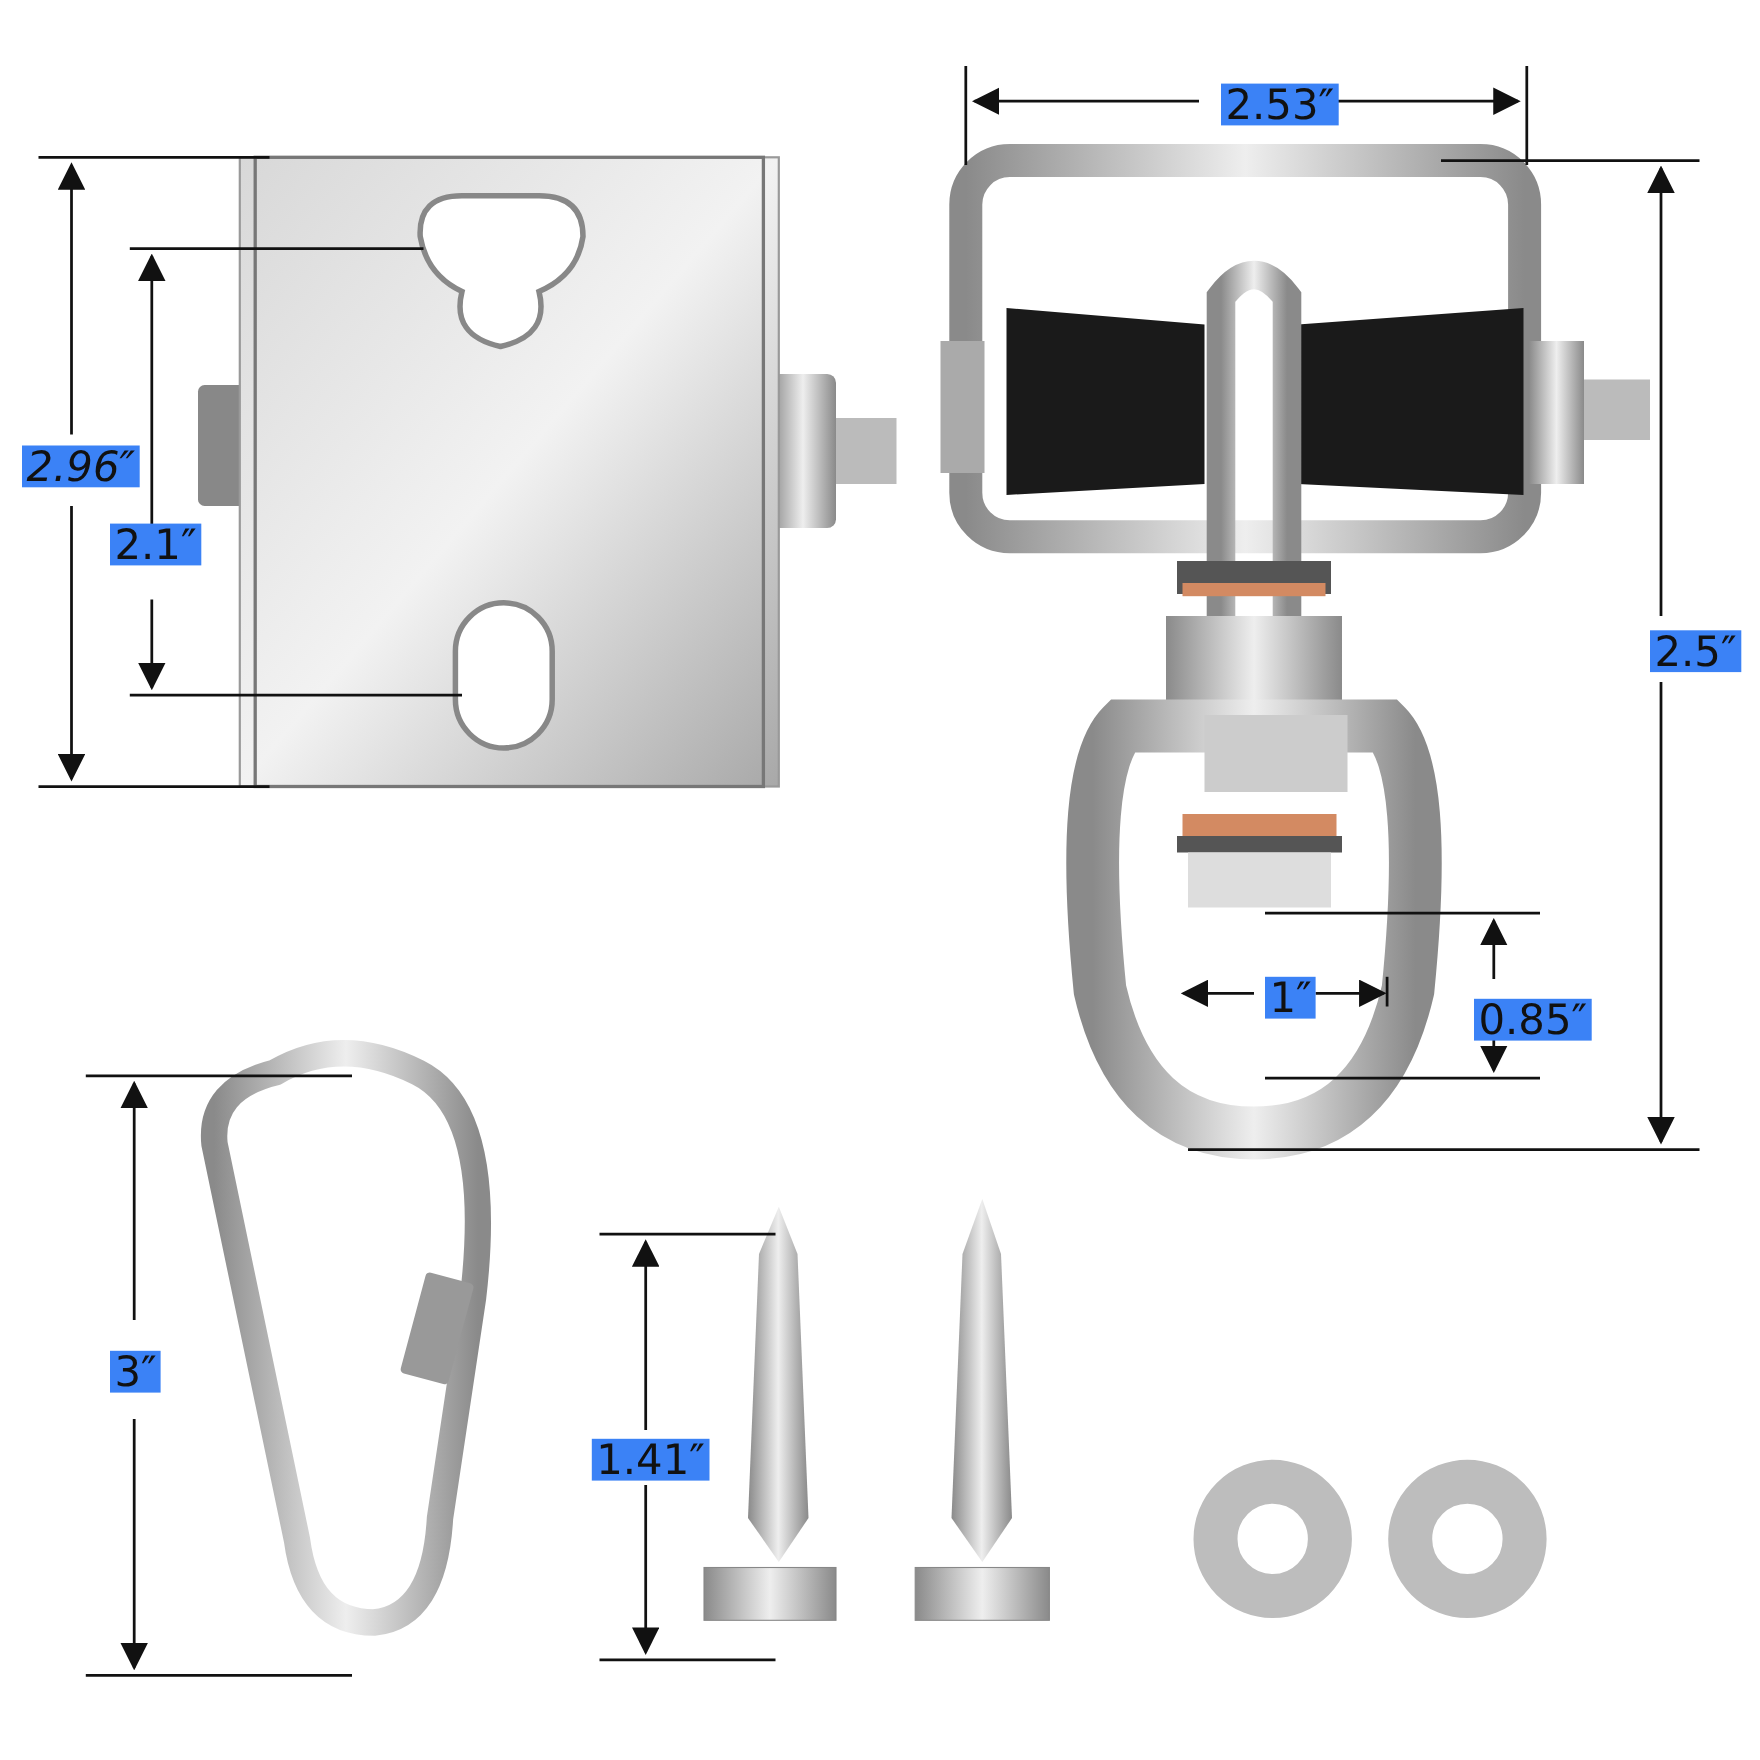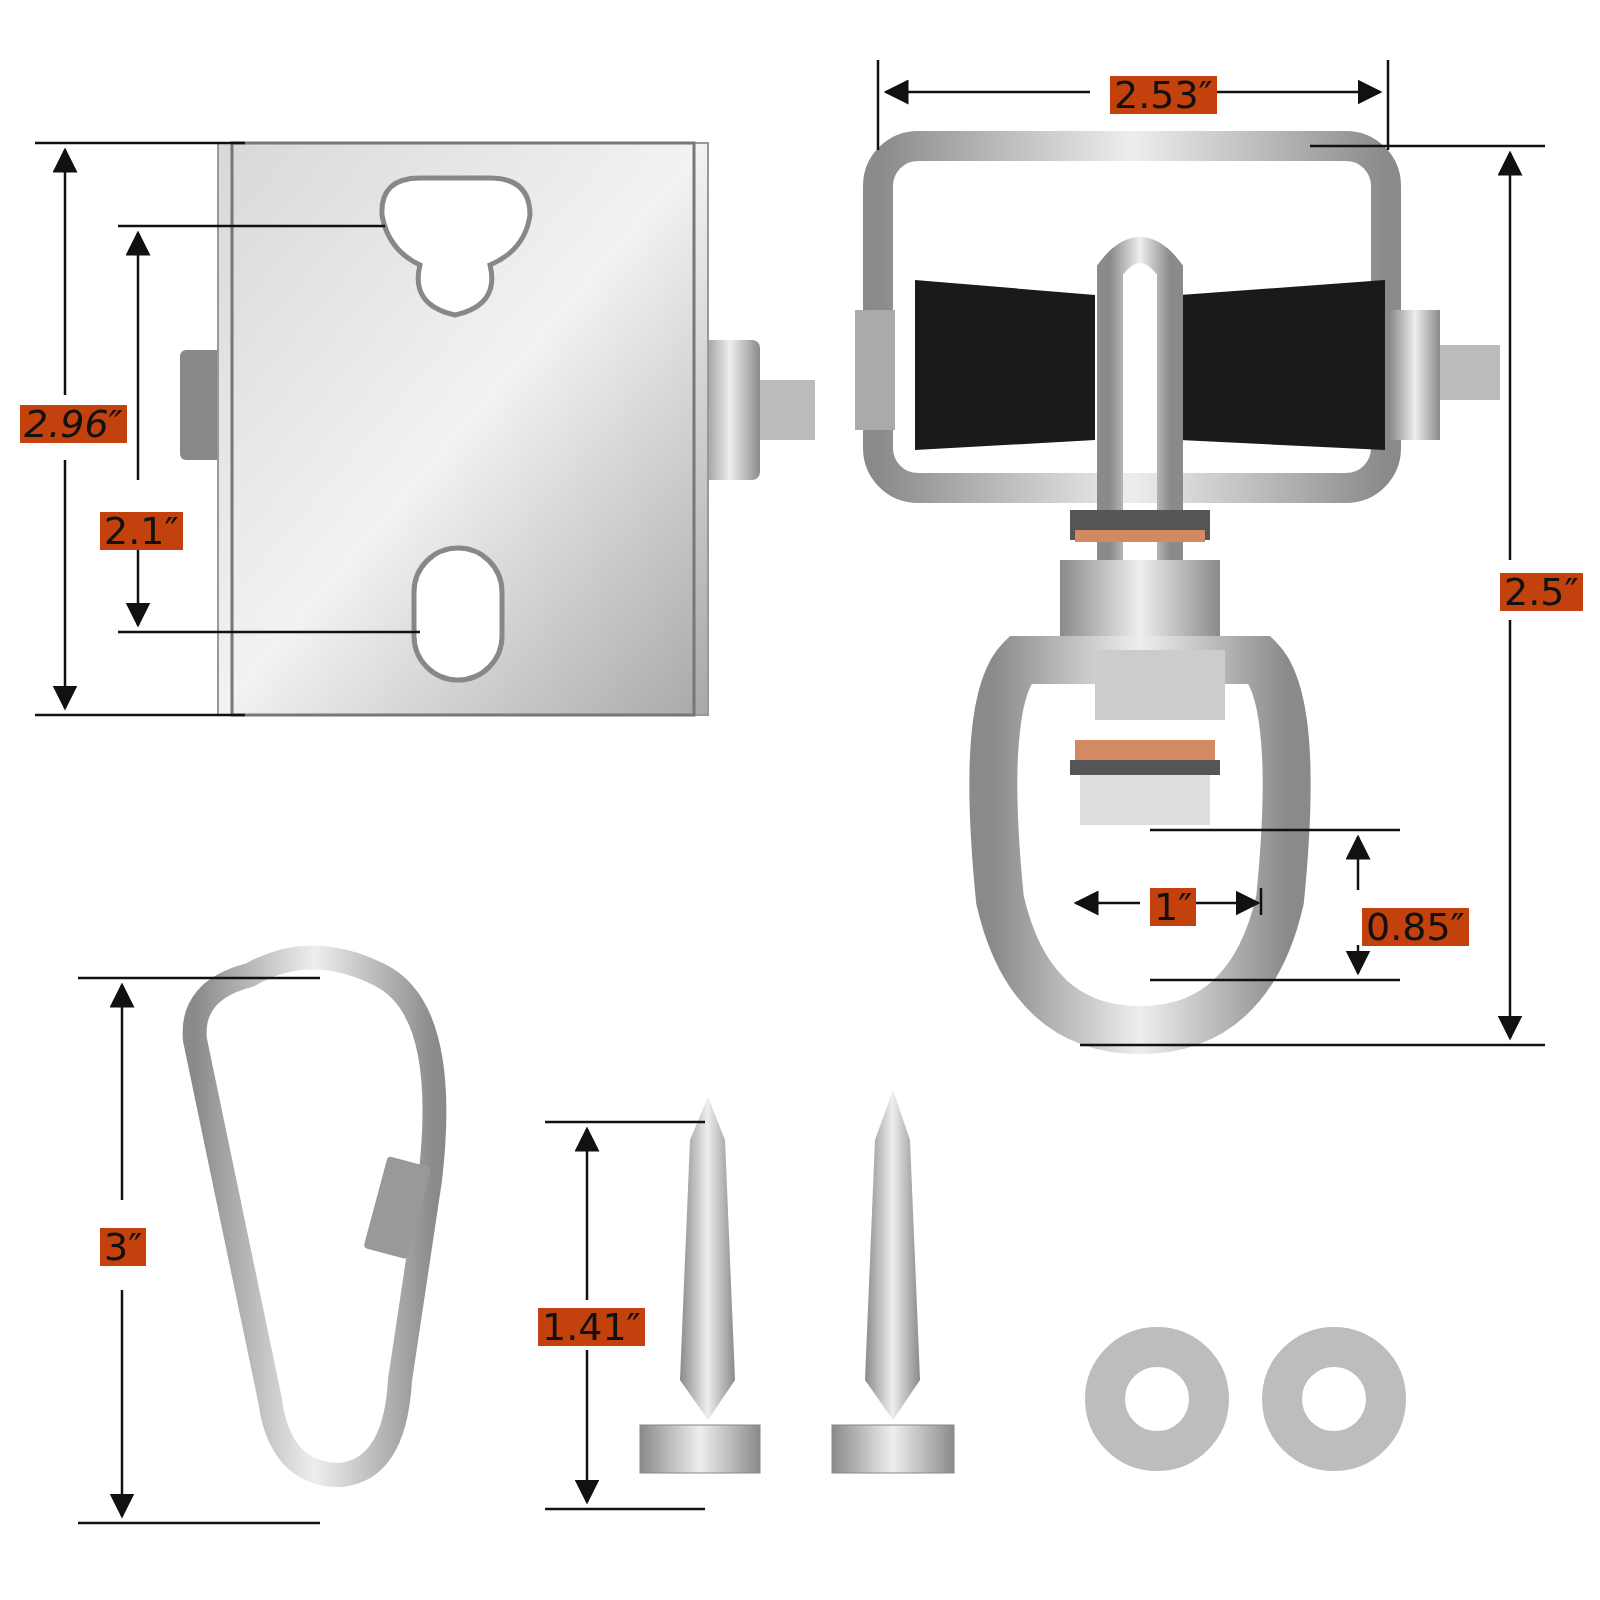--- a/index.html
+++ b/index.html
@@ -1,17 +1,17 @@
 <!DOCTYPE html>
 <html><head>
 <meta charset="utf-8">
 <style>
   html,body{margin:0;padding:0;background:#fff;}
   #canvas{position:relative;width:1600px;height:1600px;background:#fff;overflow:hidden;font-family:"DejaVu Sans",sans-serif;}
-  .lbl{position:absolute;font-size:38px;color:#111;background:#c2410c;padding:0 4px;line-height:1;white-space:nowrap;}
+  .lbl{position:absolute;font-size:38px;color:#111;background:#3b82f6;padding:0 4px;line-height:1;white-space:nowrap;}
   svg{position:absolute;left:0;top:0;}
 </style>
 </head>
 <body>
 
 <div id="canvas">
 <svg width="1600" height="1600" viewBox="0 0 1600 1600">
   <defs>
     <linearGradient id="plate" x1="0" y1="0" x2="1" y2="1">
       <stop offset="0" stop-color="#d8d8d8"></stop>
@@ -104,20 +104,20 @@
     <line x1="122" y1="1200" x2="122" y2="985" marker-end="url(#ar)"></line>
         <line x1="122" y1="1290" x2="122" y2="1516" marker-end="url(#ar)"></line>
     <line x1="545" y1="1122" x2="705" y2="1122"></line>
         <line x1="545" y1="1509" x2="705" y2="1509"></line>
     <line x1="587" y1="1300" x2="587" y2="1129" marker-end="url(#ar)"></line>
         <line x1="587" y1="1350" x2="587" y2="1502" marker-end="url(#ar)"></line>
   </g>
 </svg>
 
 <div class="lbl" style="left:20px;top:405px;font-style:italic;">2.96″</div>
-<div class="lbl" style="left:100px;top:512px;text-align:center;">2.1″</div>
+<div class="lbl" style="left:100px;top:476px;text-align:center;">2.1″</div>
 <div class="lbl" style="left:1110px;top:76px;">2.53″</div>
 <div class="lbl" style="left:1500px;top:573px;">2.5″</div>
 <div class="lbl" style="left:1150px;top:888px;">1″</div>
-<div class="lbl" style="left:1340px;top:908px;margin-left:22px;">0.85″</div>
+<div class="lbl" style="left:1340px;top:908px;">0.85″</div>
 <div class="lbl" style="left:100px;top:1228px;">3″</div>
 <div class="lbl" style="left:538px;top:1308px;">1.41″</div>
 </div>
 
 </body></html>

